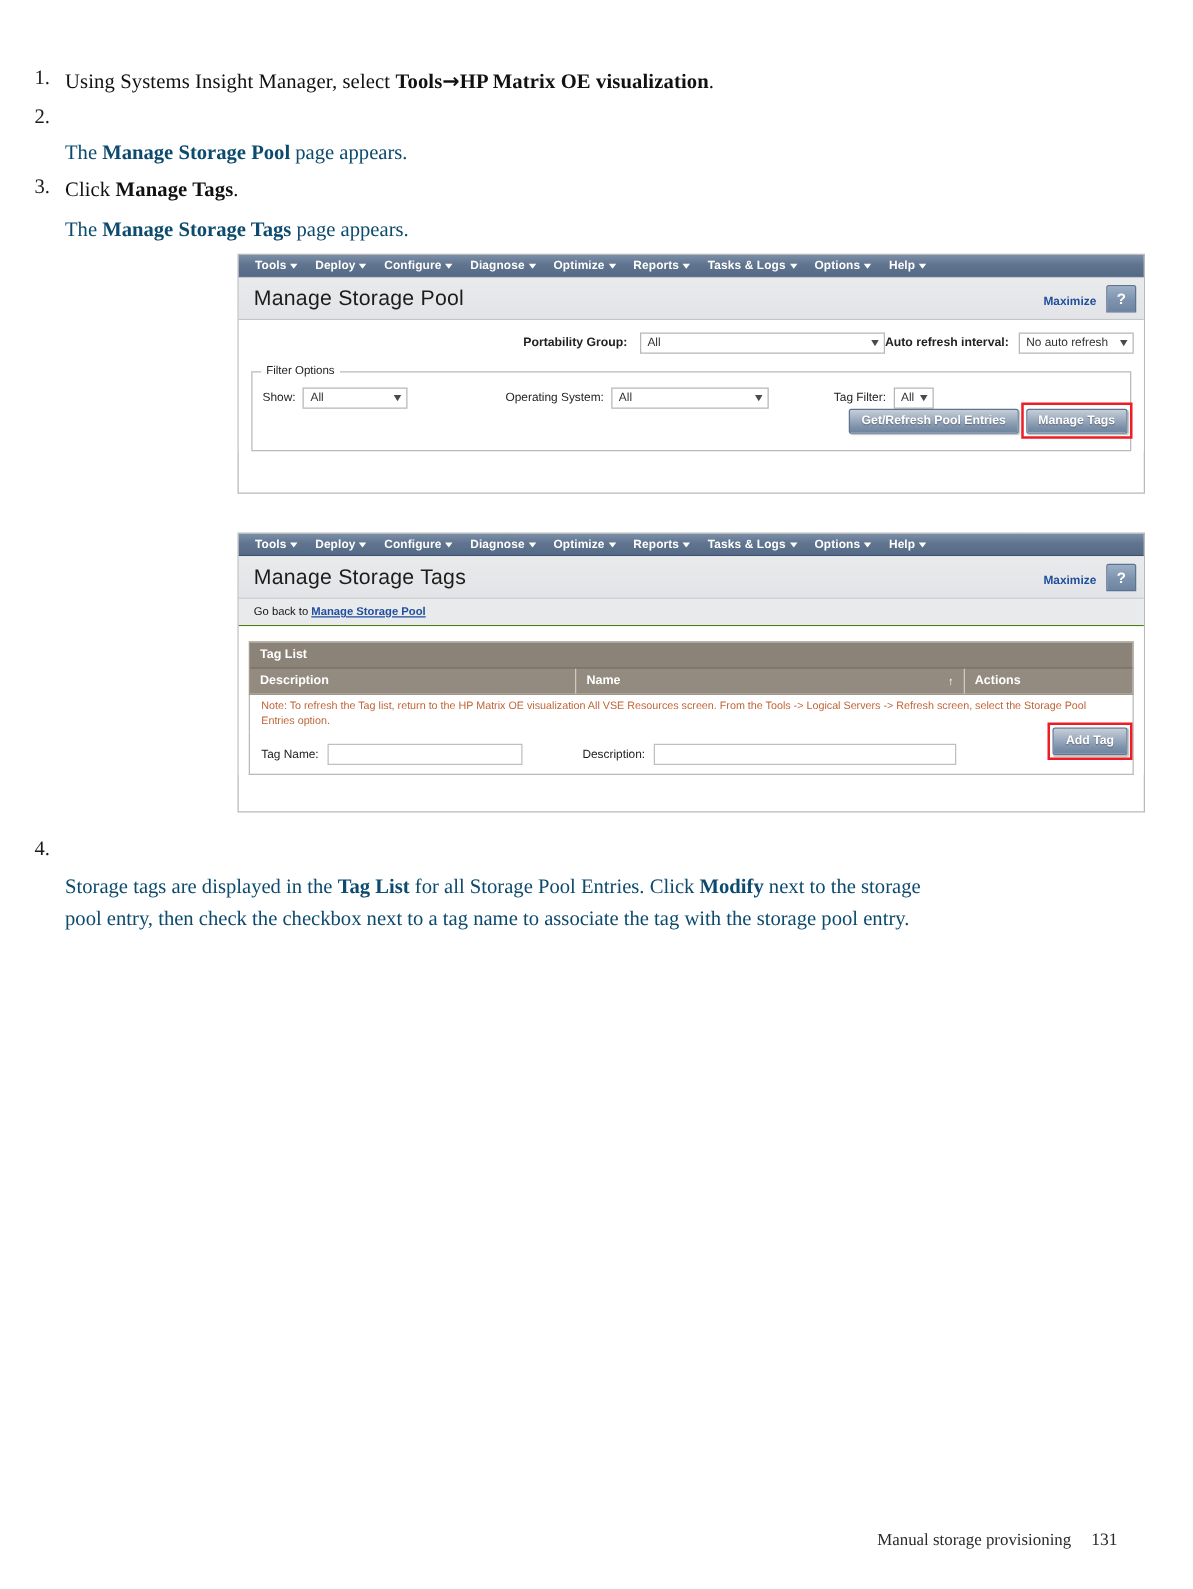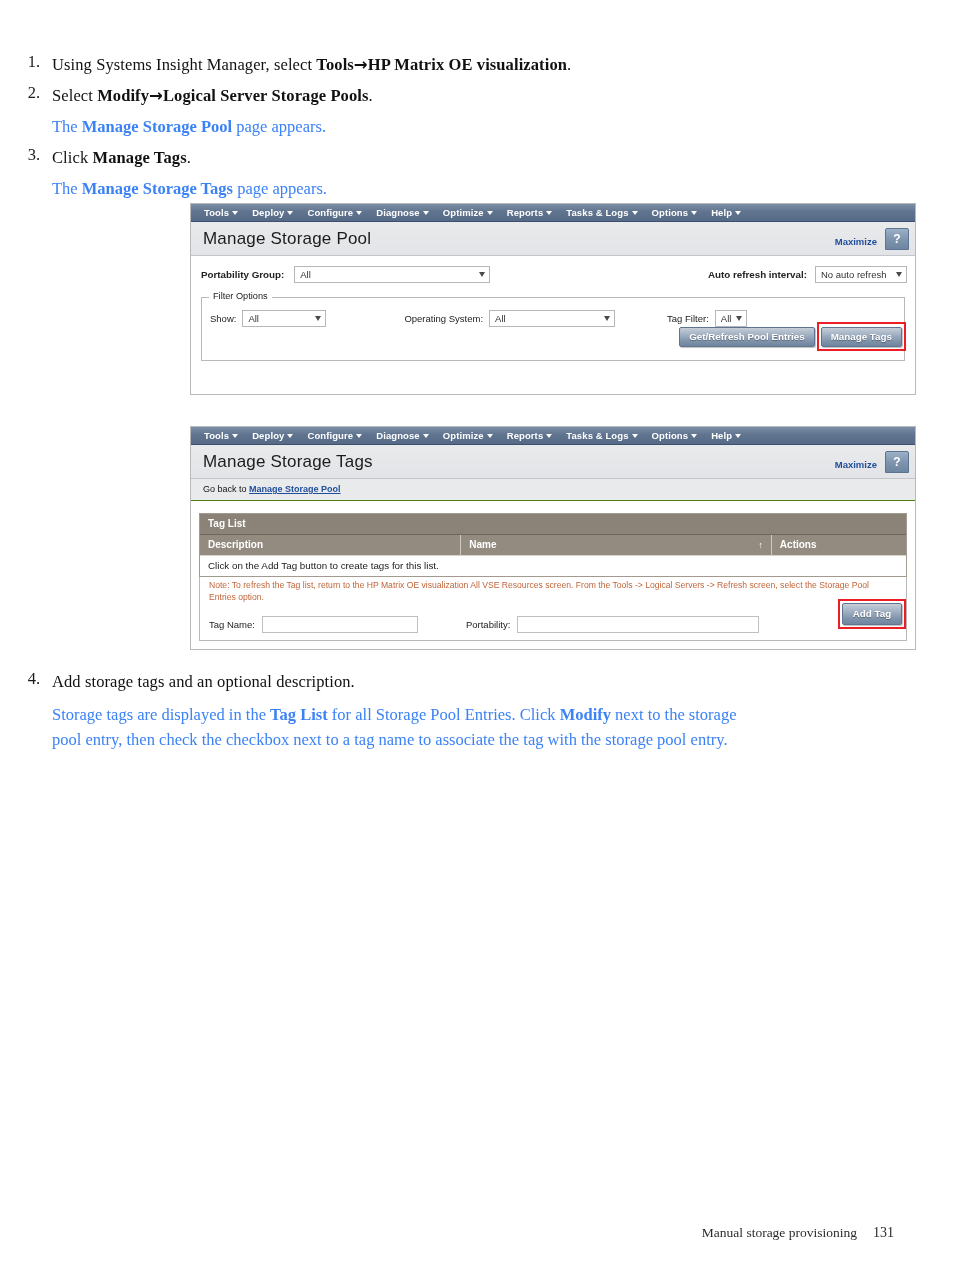--- a/index.html
+++ b/index.html
@@ -43,21 +43,21 @@
     font-size: 16.5px;
     line-height: 1.55;
     color: #111;
     font-family: "Liberation Serif", serif;
     letter-spacing: 0.1px;
   }
   .step-sub {
     margin-left: 52px;
     font-size: 16.5px;
     line-height: 1.55;
-    color: #3b82f6;
+    color: #0c4a6e;
     font-family: "Liberation Serif", serif;
   }
   .b { font-weight: bold; }
   .arrow { font-family: "DejaVu Sans", sans-serif; font-weight: bold; }
 
   
   .shot {
     position: absolute;
     background: #ffffff;
     border: 1px solid #b9b9b9;
@@ -144,21 +144,21 @@
     background: #ffffff;
     padding: 0;
     position: relative;
   }
 
   
   .row-portability {
     display: flex;
     align-items: center;
     padding: 10px 8px 8px 10px;
-    justify-content: space-between;
+    justify-content: flex-end;
   }
   .lbl {
     font-size: 9.8px;
     font-weight: bold;
     color: #222;
     white-space: nowrap;
   }
   .lbl-reg {
     font-size: 9.5px;
     color: #222;
@@ -323,23 +323,20 @@
       <div class="step-num">1.</div>
       <div class="step-text">
         <span>Using Systems Insight Manager, select </span><span class="b">Tools</span><span class="b arrow">→</span><span class="b">HP Matrix OE visualization</span><span>.</span>
       </div>
     </div>
   </div>
 
   <div class="step" style="margin-top:5px;">
     <div class="step-row">
       <div class="step-num">2.</div>
-      <div class="step-text">
-        <span>Select </span><span class="b">Modify</span><span class="b arrow">→</span><span class="b">Logical Server Storage Pools</span><span>.</span>
-      </div>
     </div>
     <div class="step-sub" style="margin-top:6px;">
       <span>The </span><span class="b">Manage Storage Pool</span><span> page appears.</span>
     </div>
   </div>
 
   <div class="step" style="margin-top:5px;">
     <div class="step-row">
       <div class="step-num">3.</div>
       <div class="step-text">
@@ -515,46 +512,42 @@
           <span>Description</span>
         </div>
         <div class="th th-name">
           <span>Name</span>
           <span class="sort-arrow">↑</span>
         </div>
         <div class="th th-actions">
           <span>Actions</span>
         </div>
       </div>
-      <div class="tbl-msg">Click on the Add Tag button to create tags for this list.</div>
     </div>
 
     <div class="note">Note: To refresh the Tag list, return to the HP Matrix OE visualization All VSE Resources screen. From the Tools -&gt; Logical Servers -&gt; Refresh screen, select the Storage Pool Entries option.</div>
 
     <div class="tagform-row">
       <span class="lbl-reg">Tag Name:</span>
       <div class="textinput" style="width:156px; margin-left:7px;"></div>
 
-      <span class="lbl-reg" style="margin-left:48px;">Portability:</span>
+      <span class="lbl-reg" style="margin-left:48px;">Description:</span>
       <div class="textinput" style="width:242px; margin-left:7px;"></div>
 
       <div class="redbox" style="position:absolute; right:0px; top:-8px;">
         <div class="btn" style="height:22px; width:60px;">Add Tag</div>
       </div>
     </div>
   </div>
 </div>
 
 <div class="doc-body" style="top:669px;">
   <div class="step">
     <div class="step-row">
       <div class="step-num">4.</div>
-      <div class="step-text">
-        <span>Add storage tags and an optional description.</span>
-      </div>
     </div>
     <div class="step-sub" style="margin-top:7px; max-width:690px;">
       <span>Storage tags are displayed in the </span><span class="b">Tag List</span><span> for all Storage Pool Entries. Click </span><span class="b">Modify</span><span> next to the storage pool entry, then check the checkbox next to a tag name to associate the tag with the storage pool entry.</span>
     </div>
   </div>
 </div>
 
 <div class="footer">
   <span>Manual storage provisioning</span>
   <span class="pg">131</span>

